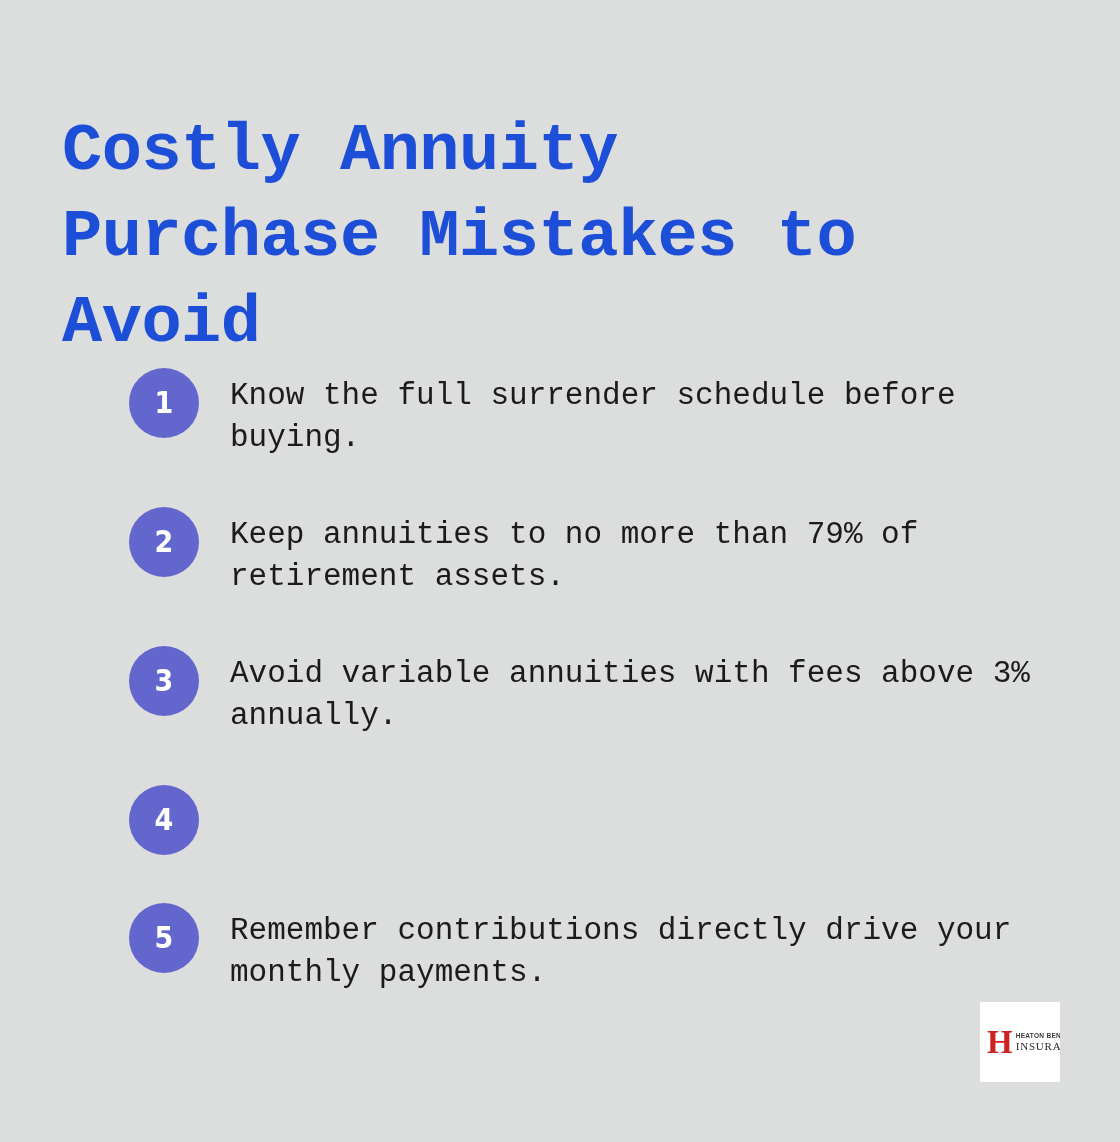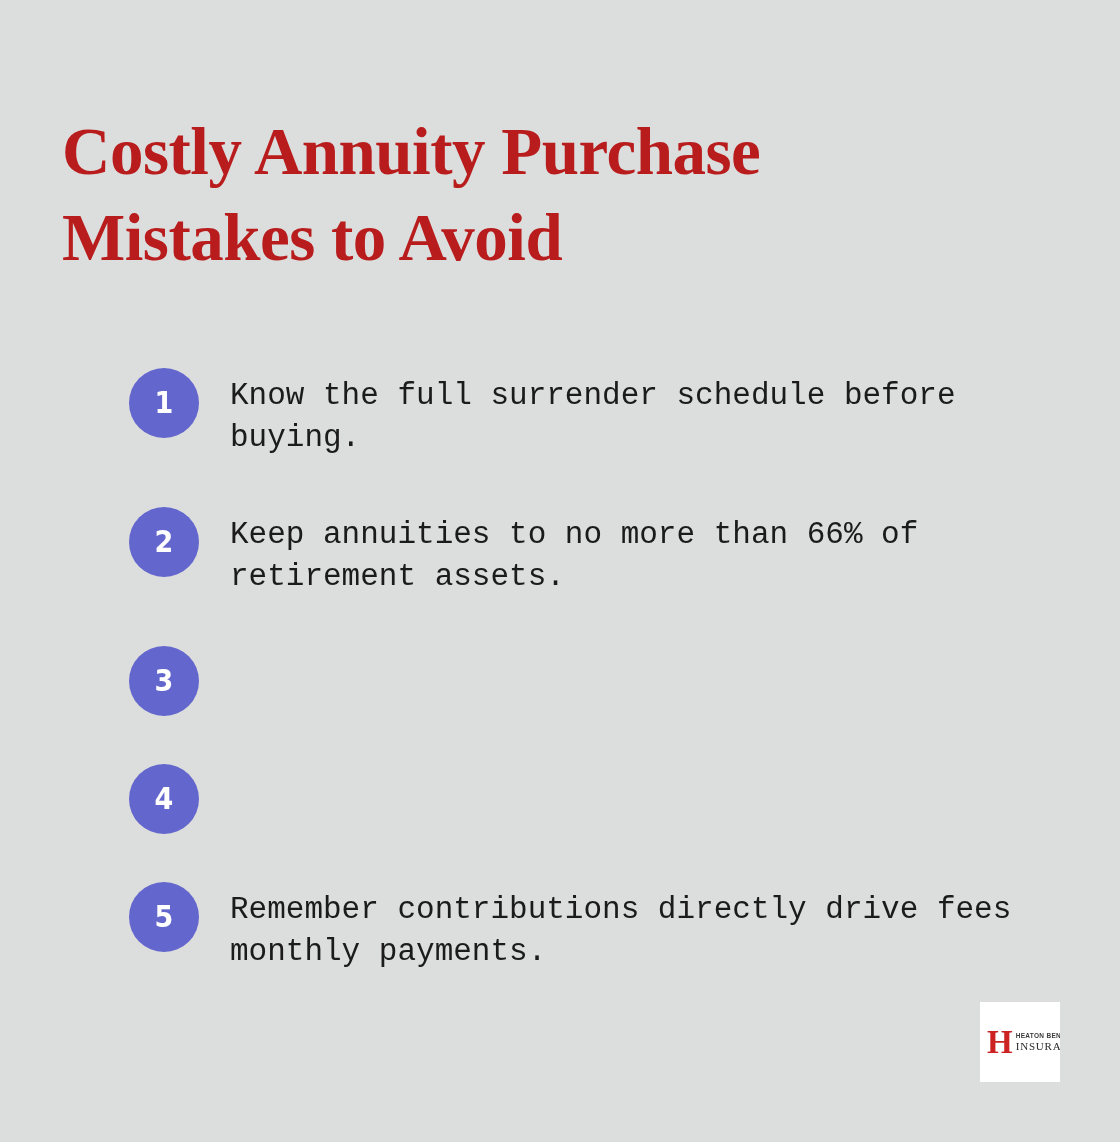--- a/index.html
+++ b/index.html
@@ -25,26 +25,26 @@
 
   
   .title-block {
     position: absolute;
     left: 62px;
     top: 108px;
     width: 860px;
   }
   .title {
     margin: 0;
-    font-family: Liberation Serif, serif;
+    font-family: Liberation Mono, monospace;
     font-size: 67px;
     font-weight: 700;
     line-height: 86px;
     letter-spacing: -0.5px;
-    color: #b91c1c;
+    color: #1d4ed8;
     white-space: pre-line;
   }
 
   
   .list {
     position: absolute;
     left: 129px;
     top: 368px;
     width: 930px;
   }
@@ -145,34 +145,35 @@
 
   <div class="list">
 
     <div class="list-item">
       <div class="badge">1</div>
       <div class="item-text">Know the full surrender schedule before buying.</div>
     </div>
 
     <div class="list-item">
       <div class="badge">2</div>
-      <div class="item-text">Keep annuities to no more than 66% of retirement assets.</div>
+      <div class="item-text">Keep annuities to no more than 79% of retirement assets.</div>
     </div>
 
     <div class="list-item">
       <div class="badge">3</div>
+      <div class="item-text">Avoid variable annuities with fees above 3% annually.</div>
     </div>
 
     <div class="list-item">
       <div class="badge">4</div>
     </div>
 
     <div class="list-item">
       <div class="badge">5</div>
-      <div class="item-text">Remember contributions directly drive fees monthly payments.</div>
+      <div class="item-text">Remember contributions directly drive your monthly payments.</div>
     </div>
 
   </div>
 
   <div class="logo-box">
     <div class="logo-inner">
       <div class="logo-h">H</div>
       <div class="logo-words">
         <div class="logo-line1">HEATON BENNETT</div>
         <div class="logo-line2">INSURANCE</div>

